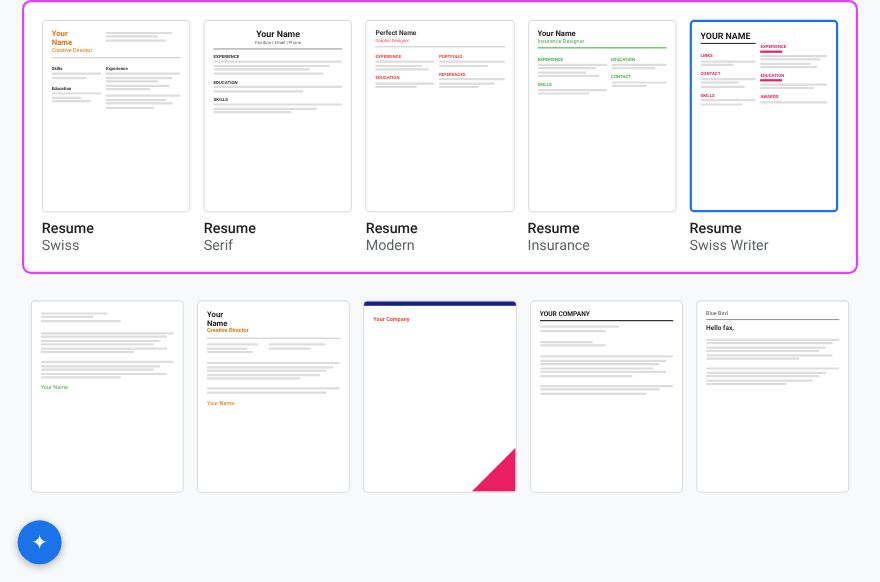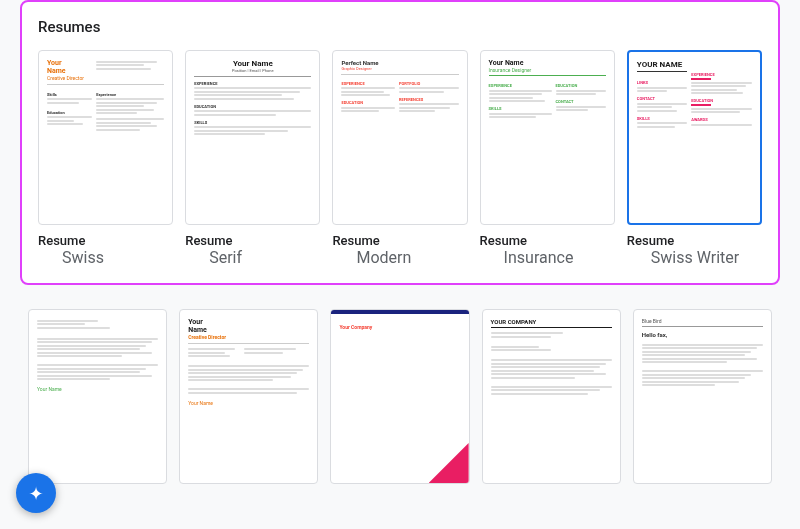--- a/index.html
+++ b/index.html
@@ -76,23 +76,22 @@
     }
 
     .template-name {
       font-size: 13px;
       font-weight: 500;
       margin-top: 8px;
       color: #202124;
     }
 
     .template-style {
-      font-size: 16px;
+      font-size: 13px;
       color: #5f6368;
-      margin-left: 24px;
     }
 
     
     .resume-swiss {
       padding: 8px;
     }
     .resume-swiss .name { color: #e8710a; font-size: 7px; font-weight: bold; }
     .resume-swiss .job { color: #e8710a; font-size: 5px; }
     .resume-swiss .line { height: 0.5px; background: #ccc; margin: 3px 0; }
     .resume-swiss .section-label { font-size: 4px; font-weight: bold; color: #333; margin-top: 4px; }
@@ -182,21 +181,20 @@
       background: #e91e63;
       clip-path: polygon(100% 0, 0 100%, 100% 100%);
     }
   </style>
 </head>
 <body>
 
 <div class="page-container">
 
   <div class="section-with-border">
-    <div class="section-title">Resumes</div>
     <div class="templates-grid">
 
       <div class="template-item">
         <div class="template-thumbnail">
           <div class="resume-swiss">
             <div style="display:flex; gap:4px;">
               <div style="flex:1;">
                 <div class="name">Your<br>Name</div>
                 <div class="job">Creative Director</div>
               </div>

